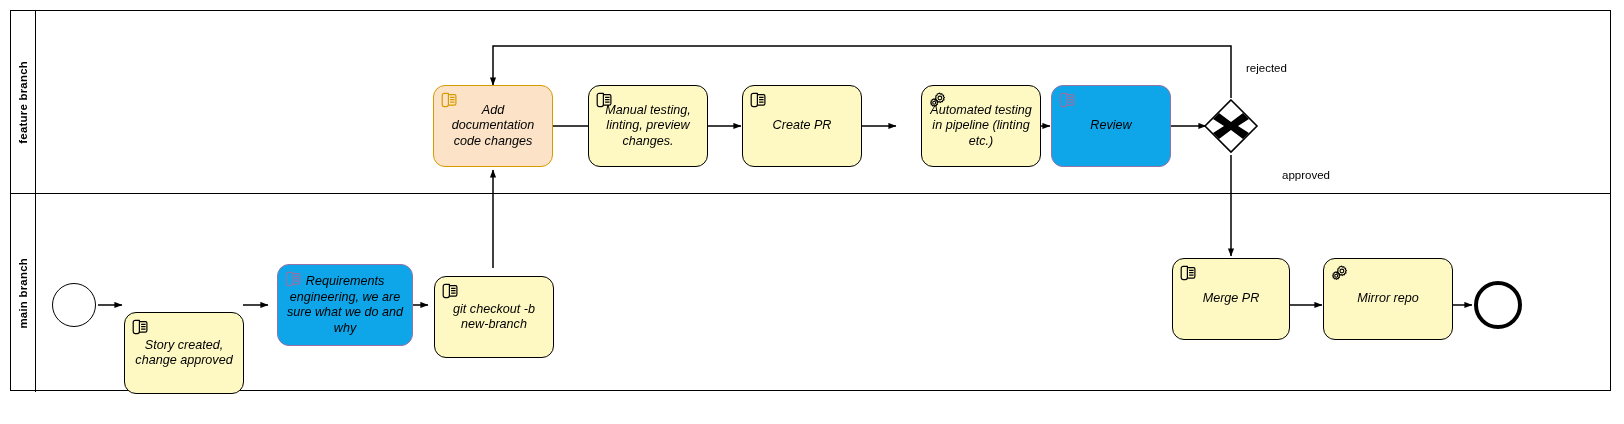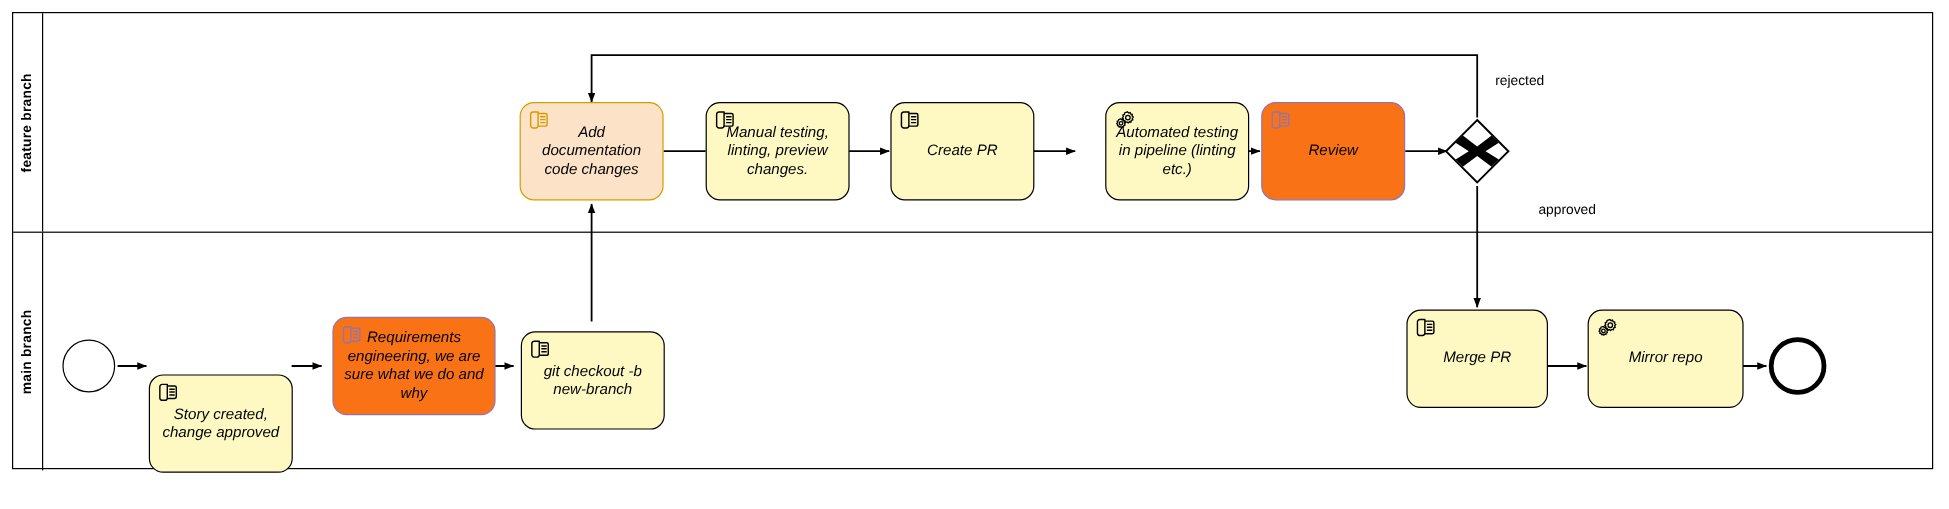--- a/index.html
+++ b/index.html
@@ -77,21 +77,21 @@
     padding: 0 7px;
     width: 100%;
     box-sizing: border-box;
     font-style: italic;
   }
   .task.orange {
     background: #FCE3C8;
     border-color: #D79B00;
   }
   .task.purple {
-    background: #f97316;
+    background: #0ea5e9;
     border-color: #9673A6;
     align-items: center;
   }
   
   .task-icon {
     position: absolute;
     left: 6px;
     top: 5px;
     width: 18px;
     height: 18px;

